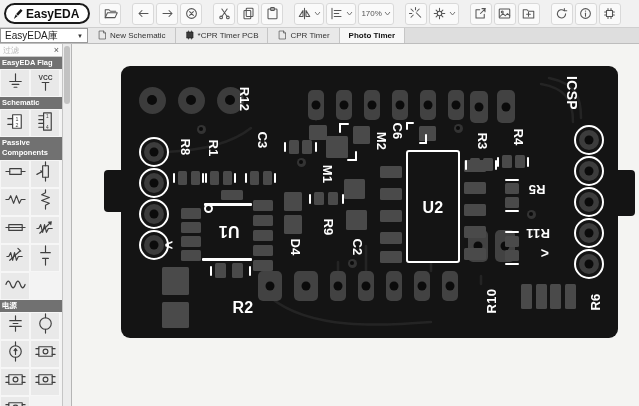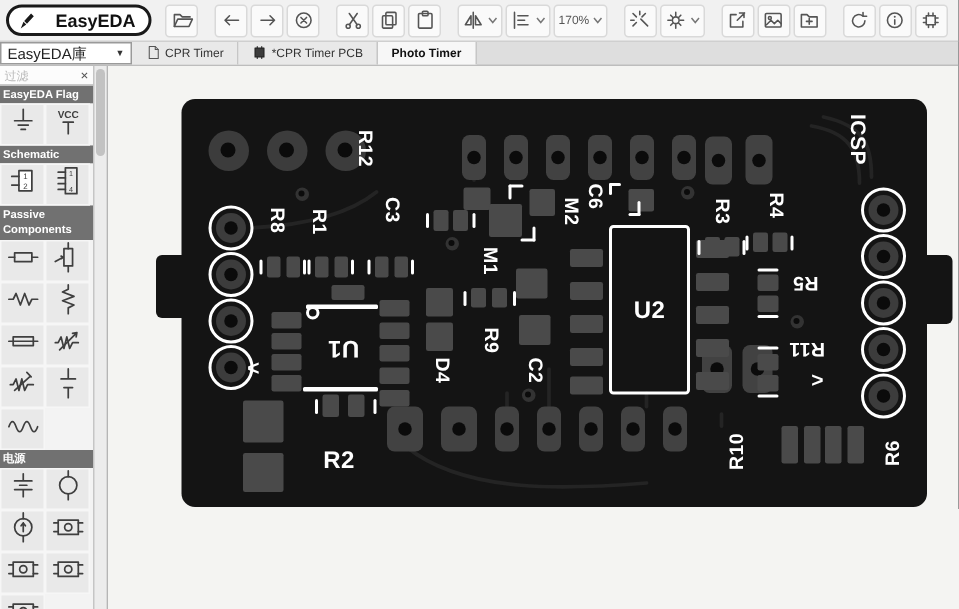--- a/index.html
+++ b/index.html
@@ -2,21 +2,21 @@
 <html><head>
 <meta charset="utf-8">
 <style>
   html,body{margin:0;padding:0;background:#888;}
   *{box-sizing:border-box;}
   .app{position:relative;width:639px;height:406px;overflow:hidden;background:#f4f4f2;
        font-family:"Liberation Sans",sans-serif;-webkit-font-smoothing:antialiased;}
   
   .toolbar{position:absolute;top:0;left:0;right:0;height:28px;background:#f1f1f1;
            border-bottom:1px solid #cfcfcf;display:flex;align-items:center;padding:0 4px;}
-  .logo{display:inline-flex;align-items:center;gap:14px;border:2px solid #1a1a1a;border-radius:12px;
+  .logo{display:inline-flex;align-items:center;gap:3px;border:2px solid #1a1a1a;border-radius:12px;
         padding:1px 9px 1px 6px;height:21px;background:#fff;margin-right:8px;}
   .logo span{font-weight:bold;font-size:12px;color:#111;letter-spacing:0;}
   .tbtn{height:22px;min-width:22px;display:inline-flex;align-items:center;justify-content:center;
         background:#fafafa;border:1px solid #d9d9d9;border-radius:3px;margin:0 1px;padding:0 2px;gap:2px;cursor:pointer;}
   .tbtn svg{display:block;}
   .ztext{font-size:8px;color:#555;}
   
   .tabbar{position:absolute;top:28px;left:0;right:0;height:16px;background:#dedede;
           border-bottom:1px solid #bdbdbd;display:flex;align-items:stretch;}
   .libsel{width:88px;background:#fff;border:1px solid #9a9a9a;display:flex;align-items:center;
@@ -241,28 +241,35 @@
     <div class="libsel">
       <span>EasyEDA庫</span>
       <span class="car">▼</span>
     </div>
     <div style="display:flex;">
         <div class="tab">
           <span><svg width="10" height="10" viewBox="0 0 20 20" fill="none" stroke="#555" stroke-width="1.4" stroke-linecap="round" stroke-linejoin="round">
               <path d="M5 2h8l4 4v12H5z"></path>
               <path d="M13 2v4h4"></path>
             </svg></span>
-          <span>CPR Timer</span>
+          <span>New Schematic</span>
         </div>
         <div class="tab">
           <span><svg width="10" height="10" viewBox="0 0 20 20" fill="none" stroke="#555" stroke-width="1.4" stroke-linecap="round" stroke-linejoin="round">
               <rect x="4" y="4" width="12" height="12" fill="#3c3c3c" stroke="#222"></rect>
               <path d="M7 4V2M13 4V2M7 18v-2M13 18v-2" stroke="#222"></path>
             </svg></span>
           <span>*CPR Timer PCB</span>
+        </div>
+        <div class="tab">
+          <span><svg width="10" height="10" viewBox="0 0 20 20" fill="none" stroke="#555" stroke-width="1.4" stroke-linecap="round" stroke-linejoin="round">
+              <path d="M5 2h8l4 4v12H5z"></path>
+              <path d="M13 2v4h4"></path>
+            </svg></span>
+          <span>CPR Timer</span>
         </div>
         <div class="tab active">
           <span>Photo Timer</span>
         </div>
       </div>
   </div>
 
   <div class="sidebar">
     <div class="filter">
       <span class="ph">过滤</span>
@@ -644,20 +651,20 @@
         <span class="silk" style="left: 397px; top: 71px; font-size: 13px; transform: translate(-50%, -50%) rotate(90deg);">R4</span>
         <span class="silk" style="left: 451px; top: 27px; font-size: 14px; transform: translate(-50%, -50%) rotate(90deg);">ICSP</span>
         <span class="silk" style="left: 416px; top: 123px; font-size: 13px; transform: translate(-50%, -50%) rotate(180deg);">R5</span>
         <span class="silk" style="left: 417px; top: 167px; font-size: 13px; transform: translate(-50%, -50%) rotate(180deg);">R11</span>
         <span class="silk" style="left: 424px; top: 187px; font-size: 14px; transform: translate(-50%, -50%) rotate(0deg);">&gt;</span>
         <span class="silk" style="left: 312px; top: 142px; font-size: 16px; transform: translate(-50%, -50%) rotate(0deg);">U2</span>
         <span class="silk" style="left: 236px; top: 181px; font-size: 13px; transform: translate(-50%, -50%) rotate(90deg);">C2</span>
         <span class="silk" style="left: 207px; top: 161px; font-size: 13px; transform: translate(-50%, -50%) rotate(90deg);">R9</span>
         <span class="silk" style="left: 174px; top: 181px; font-size: 13px; transform: translate(-50%, -50%) rotate(90deg);">D4</span>
         <span class="silk" style="left: 108px; top: 165px; font-size: 16px; transform: translate(-50%, -50%) rotate(180deg);">U1</span>
-        <span class="silk" style="left: 105px; top: 242px; font-size: 16px; transform: translate(-50%, -50%) rotate(0deg);">R2</span>
+        <span class="silk" style="left: 122px; top: 242px; font-size: 16px; transform: translate(-50%, -50%) rotate(0deg);">R2</span>
         <span class="silk" style="left: 370px; top: 235px; font-size: 13px; transform: translate(-50%, -50%) rotate(-90deg);">R10</span>
         <span class="silk" style="left: 474px; top: 236px; font-size: 13px; transform: translate(-50%, -50%) rotate(-90deg);">R6</span>
         <span class="silk" style="left: 48px; top: 179px; font-size: 14px; transform: translate(-50%, -50%) rotate(0deg);">&lt;</span>
       </div>
   </div>
 
 </div>
 
 </body></html>

